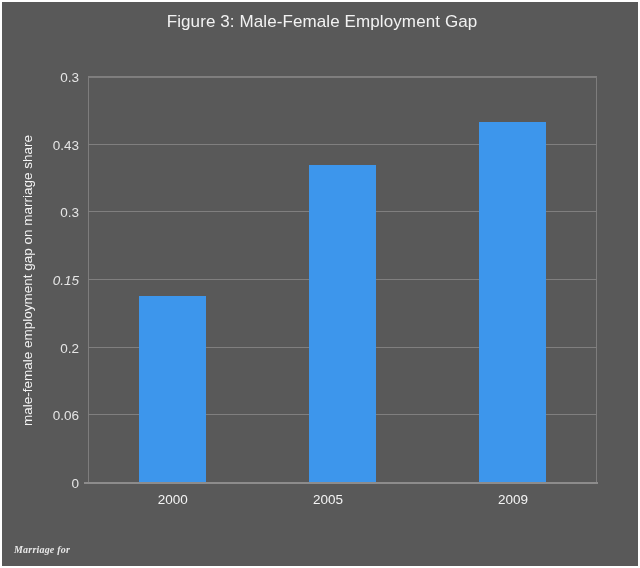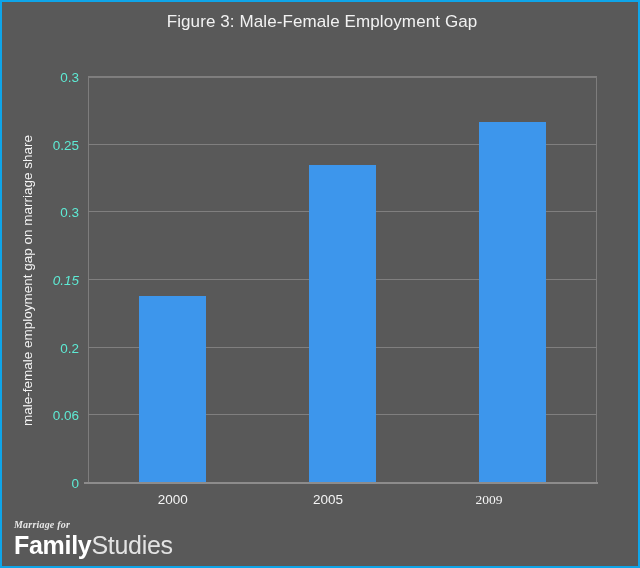--- a/index.html
+++ b/index.html
@@ -5,21 +5,21 @@
   html, body {
     margin: 0;
     padding: 0;
     background: #2b2b2b;
   }
   #screenshot {
     position: relative;
     width: 640px;
     height: 568px;
     background: #595959;
-    border: 2px solid #0ea5e9;
+    border: 2px solid #ffffff;
     box-sizing: border-box;
     overflow: hidden;
     font-family: "Liberation Sans", sans-serif;
     color: #ffffff;
   }
 
   
   .chart-title {
     position: absolute;
     left: 60px;
@@ -66,21 +66,21 @@
     background: #8d8c8c;
   }
 
   
   .ytick {
     position: absolute;
     right: 100%;
     margin-right: 9px;
     transform: translateY(-50%);
     font-size: 13.5px;
-    color: #5eead4;
+    color: #e5e5e5;
     white-space: nowrap;
   }
 
   
   .y-axis-title {
     position: absolute;
     left: 16px;
     top: 75px;
     height: 406px;
     width: 20px;
@@ -193,34 +193,31 @@
         </div>
         <div class="bar-group" style="left: 390.667px; width: 67px;">
           <div class="bar" title="2009: 0.267" style="height: 89%; background: rgb(61, 150, 236);"></div>
         </div>
       </div>
     <div class="axis-baseline"></div>
   </div>
 
   <div id="yticks" style="position: absolute; left: 86px; top: 75px; height: 406px; width: 0px;">
       <div class="ytick" style="top: 0px;">0.3</div>
-      <div class="ytick" style="top: 67.6667px;">0.25</div>
+      <div class="ytick" style="top: 67.6667px;">0.43</div>
       <div class="ytick" style="top: 135.333px;">0.3</div>
       <div class="ytick" style="top: 203px; font-style: italic;">0.15</div>
       <div class="ytick" style="top: 270.667px;">0.2</div>
       <div class="ytick" style="top: 338.333px;">0.06</div>
       <div class="ytick" style="top: 406px;">0</div>
     </div>
 
   <div class="xticks" id="xticks">
       <div class="xtick" style="left: 84.8333px;">2000</div>
       <div class="xtick" style="left: 240px;">2005</div>
-      <div class="xtick" style="left: 401px; font-family: Liberation Serif, serif;">2009</div>
+      <div class="xtick" style="left: 425px;">2009</div>
     </div>
 
   <div class="logo">
     <span class="logo-top">Marriage for</span>
-    <span class="logo-main">
-      <span class="logo-bold">Family</span><span class="logo-light">Studies</span>
-    </span>
   </div>
 
 </div>
 
 </body></html>

